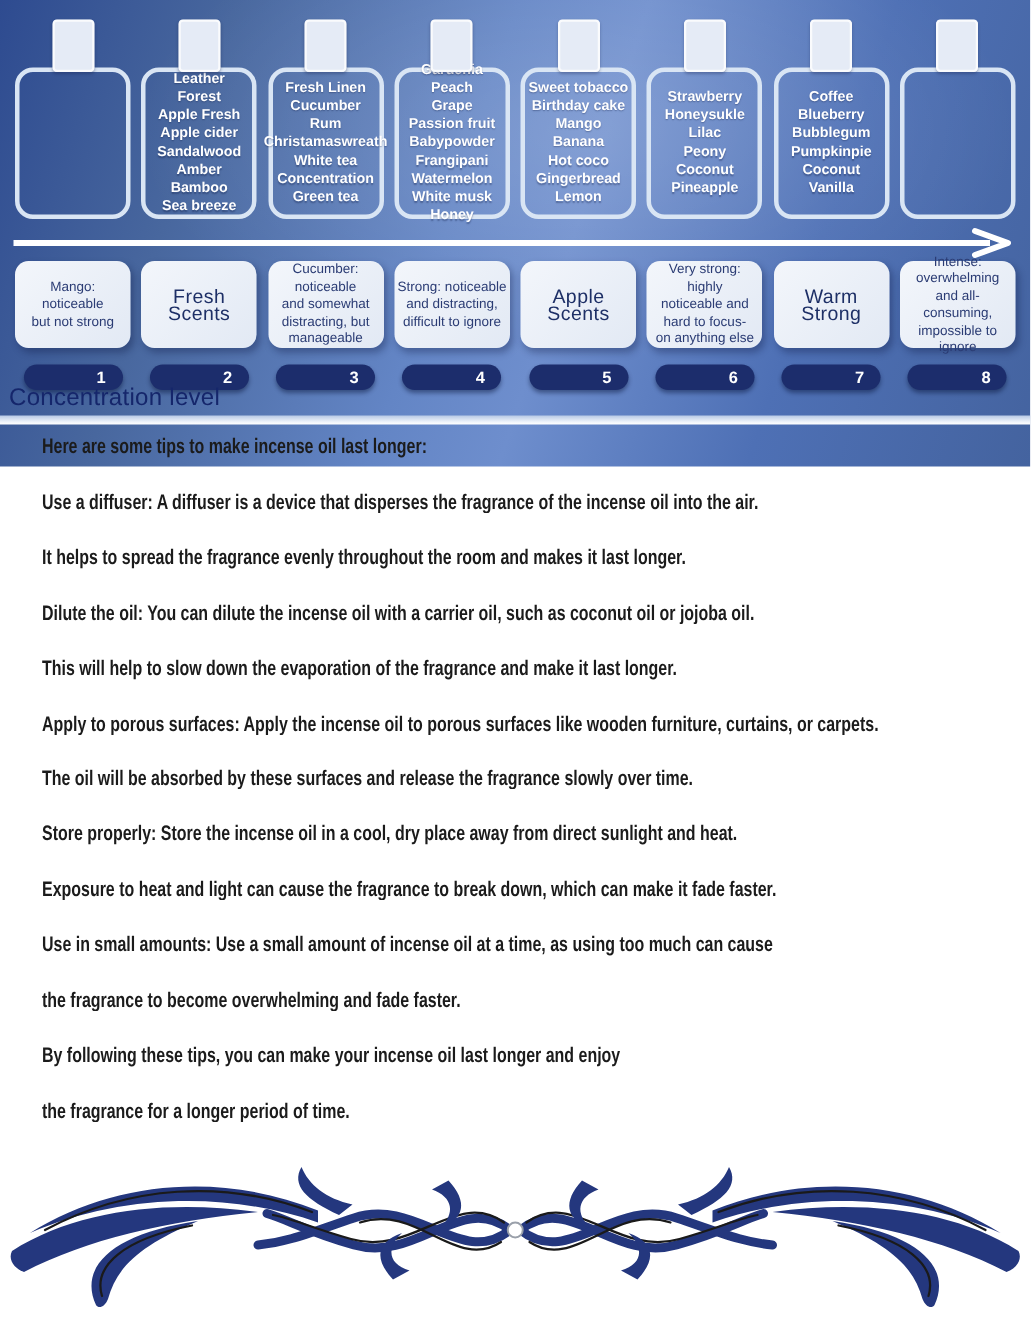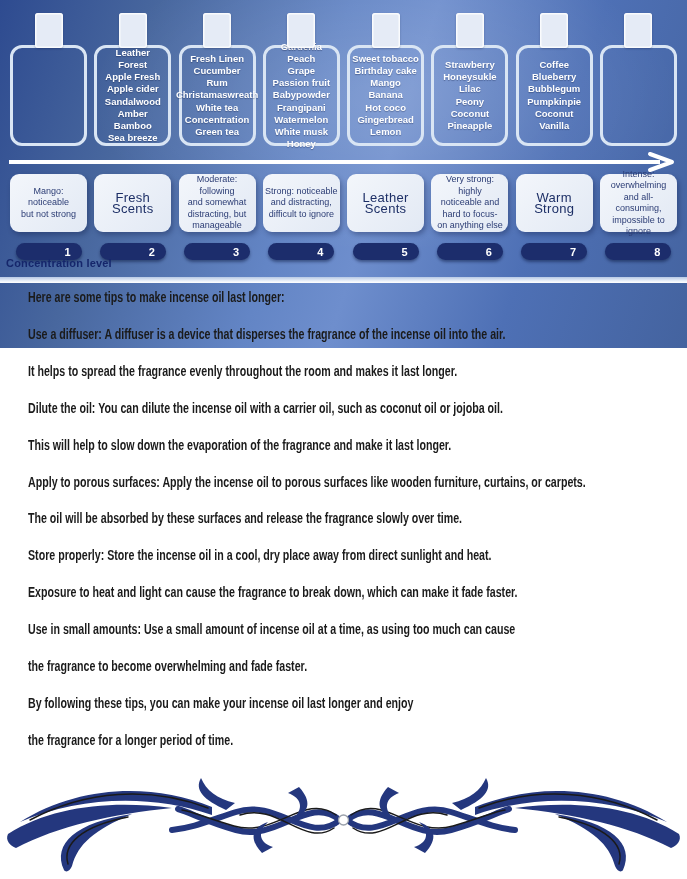--- a/index.html
+++ b/index.html
@@ -3,21 +3,21 @@
 <meta charset="utf-8">
 <style>
   html,body { margin:0; padding:0; background:#ffffff; }
   .page {
     position:relative; width:687px; height:879px; background:#fff;
     font-family:"Liberation Sans", sans-serif; overflow:hidden;
   }
 
   
   .banner {
-    position:absolute; top:0; left:0; width:687px; height:348px;
+    position:absolute; top:0; left:0; width:687px; height:311px;
     background:
       radial-gradient(ellipse 420px 220px at 56% 28%, rgba(255,255,255,.16), rgba(255,255,255,0) 70%),
       linear-gradient(108deg, var(--banner-dark) 0%, #48679e 20%, #6385c5 44%, var(--banner-light) 55%, #4e70b5 76%, #44639f 100%);
     overflow:hidden;
   }
   .bottles-row {
     position:absolute; top:13px; left:10px; right:10px;
     display:flex; justify-content:space-between;
   }
   .bottle { width:77px; display:flex; flex-direction:column; align-items:center; }
@@ -62,21 +62,21 @@
   .pill {
     width:66px; height:17px; box-sizing:border-box; padding-right:11px;
     background:var(--pill-navy); border-radius:9px;
     color:#fff; font-weight:bold; font-size:11px;
     display:flex; align-items:center; justify-content:flex-end;
     box-shadow:0 2px 3px rgba(5,15,50,.45);
   }
 
   .conc-label {
     position:absolute; top:257px; left:6px;
-    color:var(--label-navy); font-weight:bold; font-size:11px; letter-spacing:.2px;text-align:right;
+    color:var(--label-navy); font-weight:normal; font-size:16px; letter-spacing:.2px;text-align:right;
   }
   .banner-strip {
     position:absolute; top:277px; left:0; width:687px; height:6px;
     background:linear-gradient(#b7c9e5, #eef3fa 70%, #ffffff);
   }
 
   
   .tips { position:absolute; top:279px; left:28px; width:655px; }
   .tip-line {
     margin:0; font-size:14px; font-weight:bold; color:#1b1b1b;
@@ -186,28 +186,28 @@
     <svg class="axis-arrow" viewBox="0 0 687 22">
       <path d="M9,11 H660" stroke="#ffffff" stroke-width="4" fill="none"></path>
       <path d="M650,3 L672,11 L650,19" stroke="#ffffff" stroke-width="4" fill="none" stroke-linecap="round" stroke-linejoin="round"></path>
     </svg>
 
     <div class="scale-row">
       <div class="scale-box">Mango:
 noticeable
 but not strong</div>
       <div class="scale-box emph">Fresh Scents</div>
-      <div class="scale-box">Moderate: following
+      <div class="scale-box">Cucumber: noticeable
 and somewhat
 distracting, but
 manageable</div>
       <div class="scale-box">Strong: noticeable
 and distracting,
 difficult to ignore</div>
-      <div class="scale-box emph">Leather Scents</div>
+      <div class="scale-box emph">Apple Scents</div>
       <div class="scale-box">Very strong: highly
 noticeable and
 hard to focus-
 on anything else</div>
       <div class="scale-box emph">Warm Strong</div>
       <div class="scale-box">Intense:
 overwhelming
 and all-consuming,
 impossible to ignore</div>
     </div>

